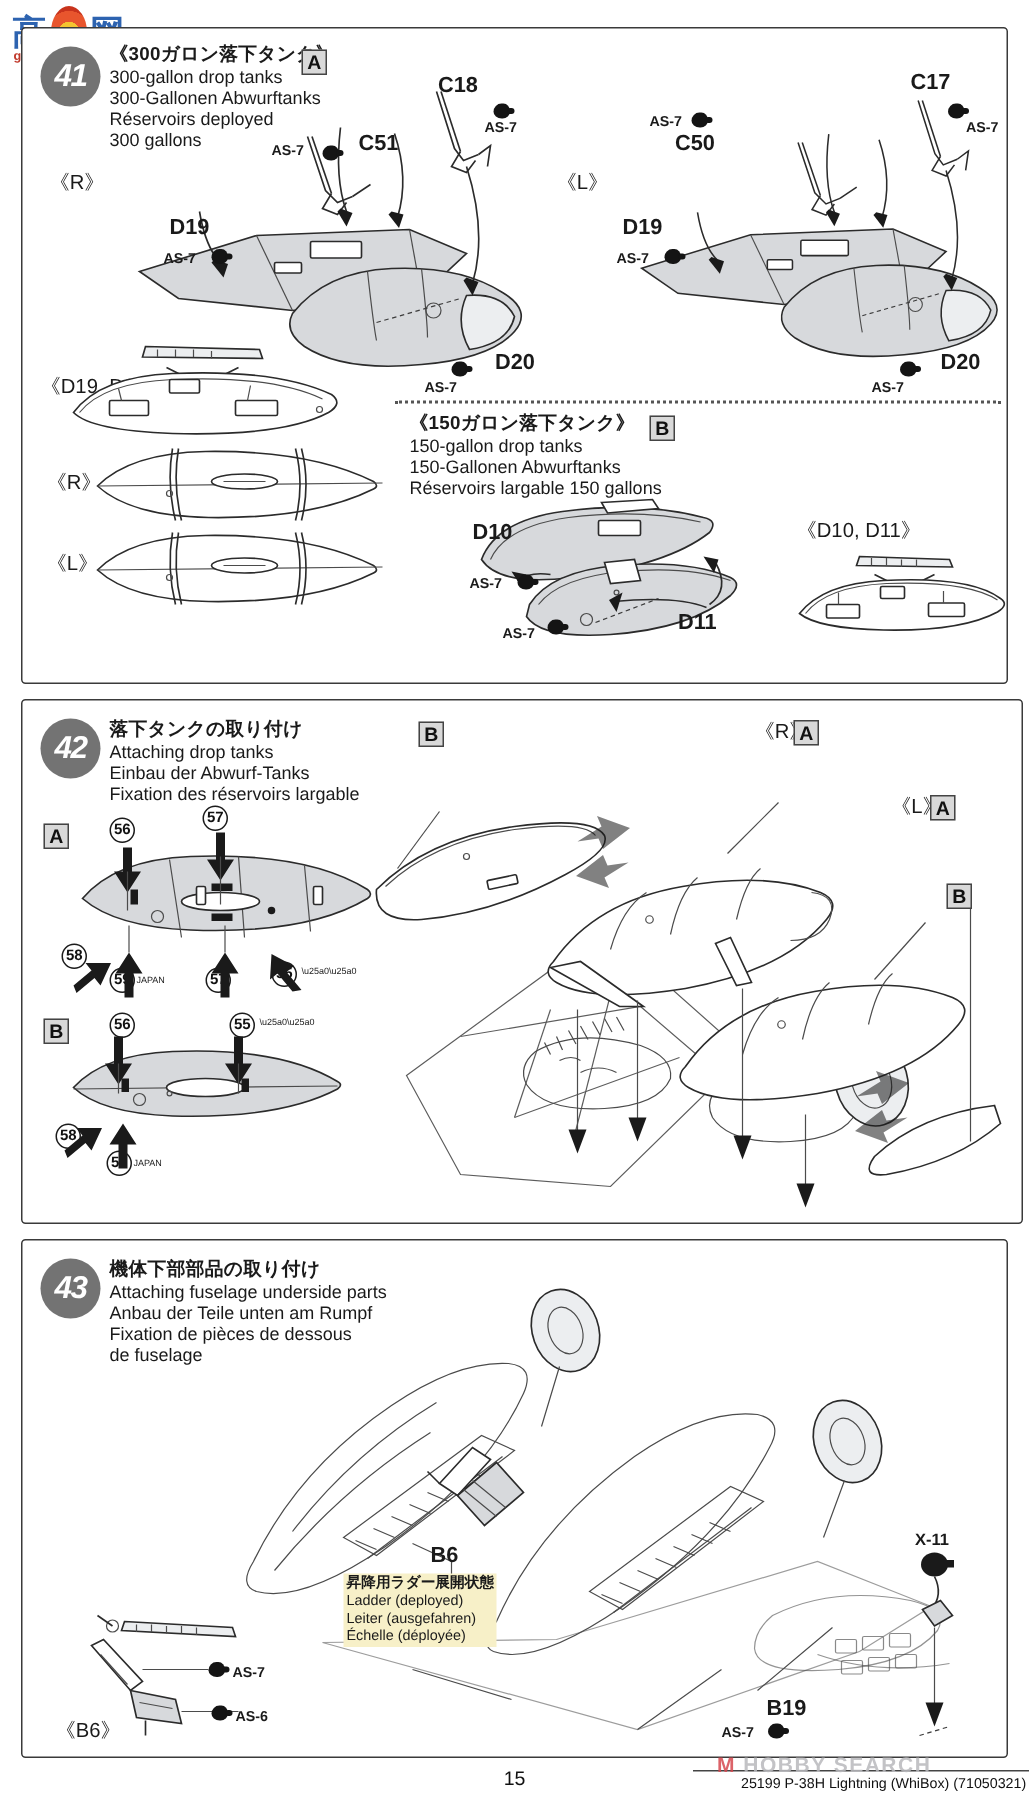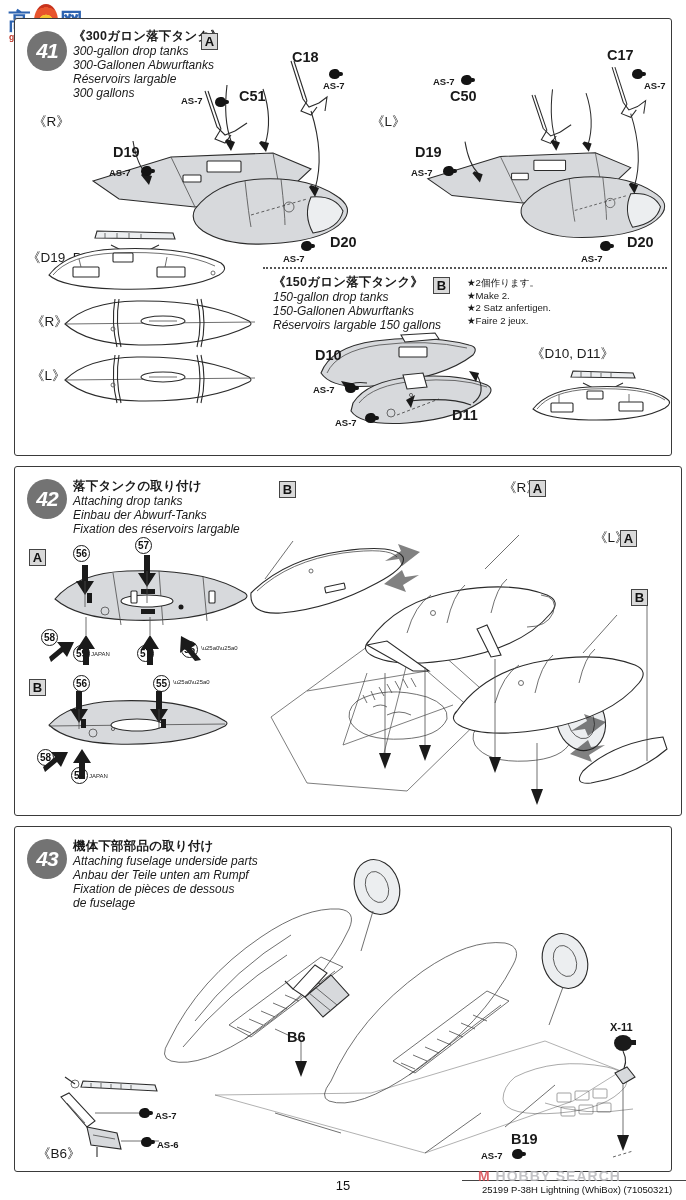--- a/index.html
+++ b/index.html
@@ -35,21 +35,21 @@
     font-weight: bold;
     font-size: 21px;
     display: flex; align-items: center; justify-content: center;
     letter-spacing: -1px;
     font-style: italic;
   }
 
   
   .head { position: absolute; line-height: 1.18; }
   .head .jp { font-size: 12.5px; font-weight: bold; letter-spacing: .2px; }
-  .head .ln { font-size: 12px; white-space: nowrap; font-style: italic; }
+  .head .ln { font-size: 12px; white-space: nowrap; }
 
   
   .lbox {
     display: inline-flex; align-items:center; justify-content:center;
     width: 17px; height: 17px;
     border: 1.4px solid #444;
     background: #d9d9d9;
     font-weight: bold; font-size: 13px;
     color:#111; vertical-align: middle;
   }
@@ -79,21 +79,21 @@
   .dashsep {
     position:absolute; border-top: 2px dotted #555; width: 100%;
   }
 
   
   .pagenum {
     position:absolute; left:0; right:0; text-align:center;
     font-size: 13px; color:#111;
   }
   .footer-rule { position:absolute; border-top:1.2px solid #444; }
-  .footer-txt  { position:absolute; font-size: 9.5px; color:#111; white-space:nowrap; }
+  .footer-txt  { position:absolute; font-size: 9.5px; color:#111; white-space:nowrap;margin-left:12px; }
 
   
   .wm {
     position:absolute; font-weight: bold; font-size: 14px;
     color: #b9b9bd; letter-spacing: 1px; white-space: nowrap;
     opacity: .85;
   }
   .wm .accent { color:#d6484f; }
 
   
@@ -152,21 +152,21 @@
   </div>
 
   <div class="panel" id="panel-41">
 
     <div class="step-badge" style="left:12px; top:12px;">41</div>
 
     <div class="head" style="left:58px; top:10px;">
       <div class="jp">《300ガロン落下タンク》</div>
       <div class="ln">300-gallon drop tanks</div>
       <div class="ln">300-Gallonen Abwurftanks</div>
-      <div class="ln">Réservoirs largable</div>
+      <div class="ln">Réservoirs deployed</div>
       <div class="ln">300 gallons</div>
     </div>
 
     <span class="lbox abs" style="left:186px; top:14px;">A</span>
 
     <div class="guill" style="left:18px; top:94px;">《R》</div>
 
     <div class="art" style="left:60px; top:30px;">
       <svg width="290" height="200" viewBox="0 0 290 200">
 
@@ -320,26 +320,20 @@
     <div class="dashsep" style="left:248px; top:248px; width:404px;"></div>
 
     <div class="head" style="left:258px; top:256px;">
       <div class="jp">《150ガロン落下タンク》</div>
       <div class="ln">150-gallon drop tanks</div>
       <div class="ln">150-Gallonen Abwurftanks</div>
       <div class="ln">Réservoirs largable 150 gallons</div>
     </div>
     <span class="lbox abs" style="left:418px; top:258px;">B</span>
 
-    <div class="starlist" style="left:452px; top:258px;">
-      <div>2個作ります。</div>
-      <div>Make 2.</div>
-      <div>2 Satz anfertigen.</div>
-      <div>Faire 2 jeux.</div>
-    </div>
 
     <div class="art" style="left:290px; top:312px;">
       <svg width="190" height="112" viewBox="0 0 190 112">
 
         <path class="grayfill" d="M16 42 q10 -26 54 -32 q52 -7 94 4 q10 2 4 10 q-28 22 -92 30 q-48 6 -60 -12 Z"></path>
         <path class="thin" d="M22 42 q10 -22 52 -28 q48 -6 88 3"></path>
         <rect class="whitefill" x="94" y="16" width="28" height="10" rx="1"></rect>
         <path class="whitefill" d="M96 4 L130 2 L134 8 L100 11 Z"></path>
 
         <path class="grayfill" d="M48 72 q14 -22 58 -26 q48 -4 76 8 q8 4 0 12 q-26 22 -80 26 q-46 3 -56 -12 Z"></path>
@@ -592,20 +586,26 @@
         <path class="thin" d="M184 148 L206 166 M190 142 L212 160"></path>
         <path class="stroke" d="M168 144 L160 136"></path>
 
         <path class="thin" d="M176 196 L176 222"></path>
         <path class="dk" d="M170 216 l12 0 l-6 16 Z"></path>
         <path class="thin" d="M150 184 L176 196"></path>
       </svg>
     </div>
 
     <div class="lab" style="left:272px; top:202px;">B6</div>
+    <div class="hl-note" style="left:214px; top:222px;">
+      <div class="jp">昇降用ラダー展開状態</div>
+      <div>Ladder (deployed)</div>
+      <div>Leiter (ausgefahren)</div>
+      <div>Échelle (déployée)</div>
+    </div>
 
     <div class="lab sm" style="left:595px; top:194px;">X-11</div>
     <div class="art" style="left:590px; top:206px;">
       <svg width="48" height="140" viewBox="0 0 48 140">
         <ellipse class="dk" cx="18" cy="10" rx="9" ry="8"></ellipse>
         <rect class="dk" x="25" y="7" width="6" height="5"></rect>
         <path class="stroke" d="M18 18 q6 12 -2 22"></path>
         <path class="grayfill" d="M10 40 l12 -6 l8 10 l-12 7 Z"></path>
         <path class="thin" d="M18 52 L18 108"></path>
         <path class="dk" d="M12 102 l12 0 l-6 16 Z"></path>

